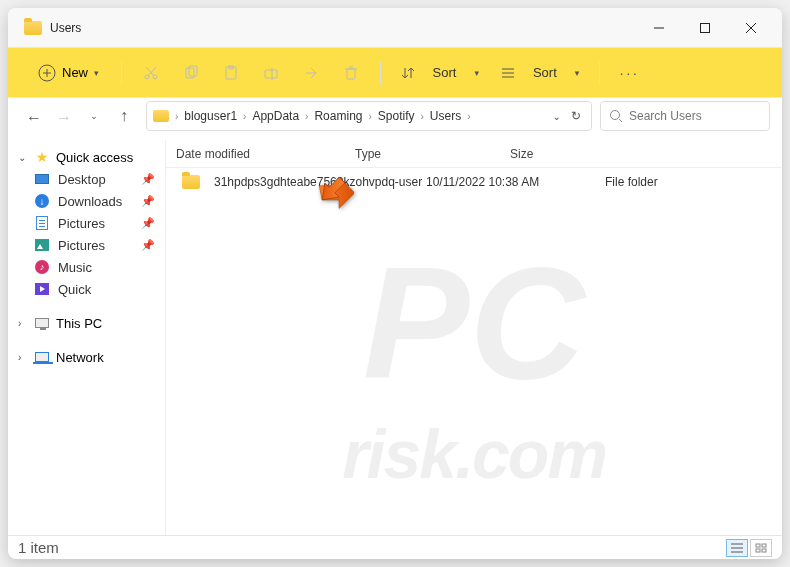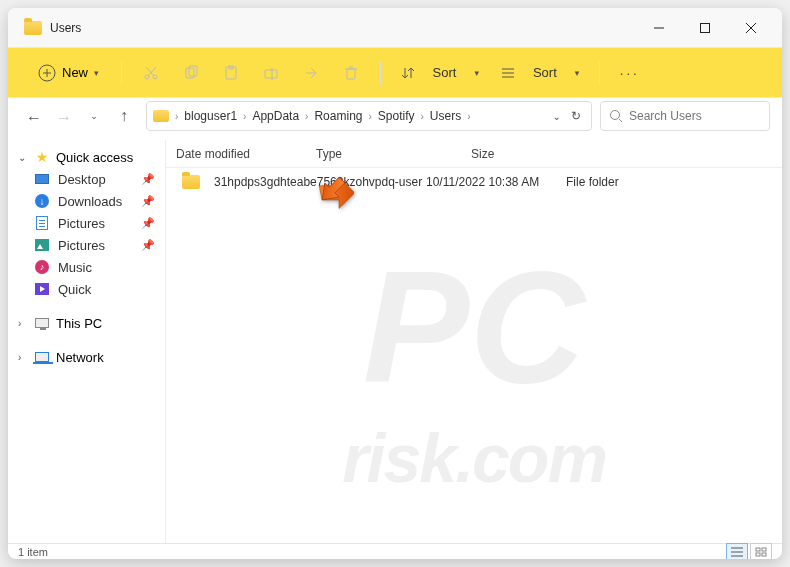--- a/index.html
+++ b/index.html
@@ -52,32 +52,32 @@
 .video-ico::after{content:""; position:absolute; left:5px; top:3px; width:0; height:0; border-top:3px solid transparent; border-bottom:3px solid transparent; border-left:5px solid #fff;}
 .pc-ico { width:14px; height:10px; background:#eee; border:1px solid #888; position:relative;}
 .pc-ico::after{content:""; position:absolute; left:4px; bottom:-3px; width:6px; height:2px; background:#888;}
 .net-ico { width:14px; height:10px; background:#eee; border:1px solid #2a7de1; position:relative;}
 .net-ico::after{content:""; position:absolute; left:-3px; bottom:-3px; width:20px; height:2px; background:#2a7de1;}
 
 .content { flex:1; display:flex; flex-direction:column; min-height:0;}
 .headers { display:flex; height:28px; border-bottom:1px solid #eee; align-items:center; font-size:12px; color:#444; padding-left:10px;}
 .col-name { width:250px; padding-left:6px; display:flex; align-items:center; gap:6px;}
 .col-date { width:140px; }
-.col-type { width:110px; }
+.col-type { width:110px;margin-left:39px; }
 .col-size { flex:1;margin-left:45px; }
 .sort-ind { color:#888; font-size:10px;}
 .rows { flex:1; overflow:auto; position:relative;}
 .row { display:flex; align-items:center; height:28px; padding-left:10px; font-size:12px; color:#333; cursor:pointer;}
 .row .folder-ico2 { width:18px; height:14px; background:linear-gradient(#ffd86b,#f4c430); border-radius:2px; margin-right:8px; position:relative;}
 .row .folder-ico2::before{content:""; position:absolute; top:-3px; left:0; width:8px; height:4px; background:#f4c430; border-radius:2px 2px 0 0;}
 
 .arrow-callout { position:absolute; left:306px; top:164px; pointer-events:none;}
 .arrow-callout svg { filter: drop-shadow(1px 1px 2px rgba(0,0,0,0.4)); }
 
-.statusbar { height:16px; border-top:1px solid #e5e5e5; display:flex; align-items:center; padding:0 10px; font-size:11px; color:#555;}
+.statusbar { height:24px; border-top:1px solid #e5e5e5; display:flex; align-items:center; padding:0 10px; font-size:15px; color:#555;}
 .viewbtns { margin-left:auto; display:flex; gap:2px;}
 .vbtn { width:22px; height:18px; border:1px solid #ccc; display:flex; align-items:center; justify-content:center; cursor:pointer;}
 .vbtn.active { background:#e5f1fb; border-color:#7ab8e6;}
 
 .watermark { position:absolute; inset:0; display:flex; flex-direction:column; align-items:center; justify-content:center; pointer-events:none; opacity:0.08; transform: translateY(10px);}
 .wm-shield { font-size:160px; color:#333; font-style:italic; font-weight:bold;}
 .wm-text { font-size:68px; color:#333; font-style:italic; font-weight:bold; letter-spacing:-2px;}
 </style>
 </head>
 <body>

